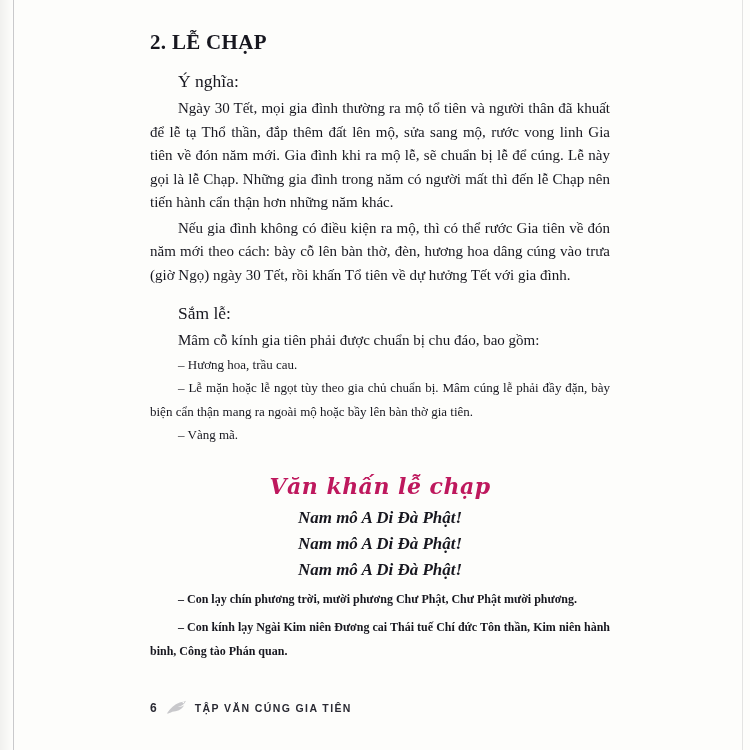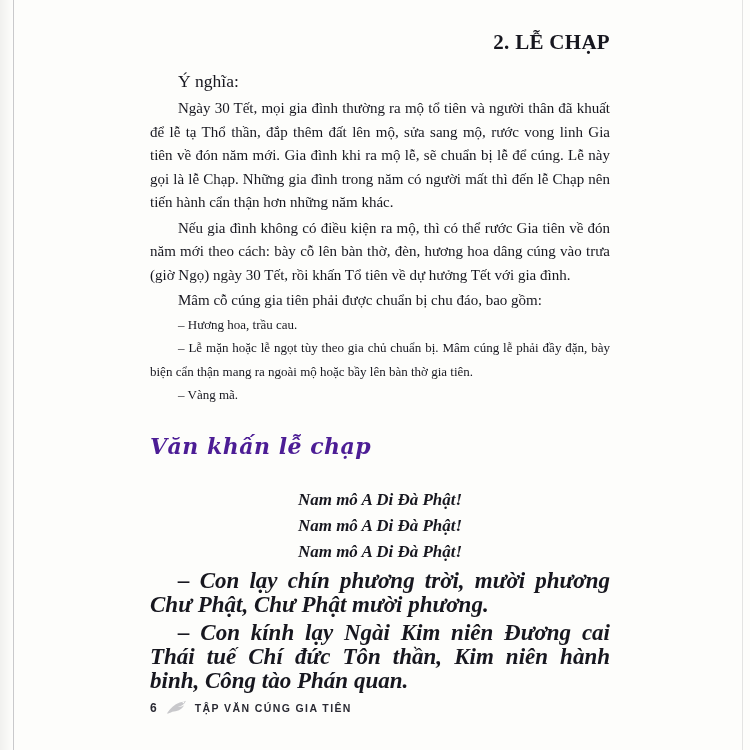--- a/index.html
+++ b/index.html
@@ -22,55 +22,55 @@
     background:linear-gradient(to right, rgba(0,0,0,0.05), rgba(0,0,0,0));
   }
   .edge-right {
     position:absolute; right:7px; top:0; bottom:0; width:1px;
     background:rgba(70,70,80,0.14);
   }
   .content {
     position:absolute; left:150px; top:30px; width:460px;
   }
   .title {
-    text-align:right; font-weight:bold; font-size:21px;
+    text-align:left; font-weight:bold; font-size:21px;
     letter-spacing:0.3px; margin:0;
   }
   .subtitle {
     text-align:center; font-weight:bold; font-size:17px;
     margin:10px 0 0 0;
   }
   .section-heading {
     font-weight:normal; font-size:17.5px;
     margin:16px 0 5px 0; padding-left:28px;
   }
   .body-para {
     font-size:15px; line-height:23.5px; margin:0;
     text-align:justify; text-indent:28px;
   }
   .body-para + .body-para { margin-top:2px; }
   .list-para {
     font-size:13px; line-height:23.5px; margin:0;
     text-align:justify; text-indent:28px;
   }
   .prayer-heading {
-    text-align:left;
+    text-align:center;
     font-family:"DejaVu Serif", serif;
     font-style:italic; font-weight:bold;
-    font-size:22px; color:#4c1d95;
-    margin:26px 0 28px 0;
+    font-size:22px; color:#be185d;
+    margin:26px 0 6px 0;
     letter-spacing:0.5px;
   }
   .invocation {
     text-align:center; font-style:italic; font-weight:600;
     font-size:17px; line-height:26px; margin:0;
   }
   .prayer-line {
-    font-style:italic; font-weight:600;
-    font-size:23px; line-height:24px; margin:4px 0 0 0;
+    font-weight:600;
+    font-size:12px; line-height:24px; margin:4px 0 0 0;
     text-align:justify; text-indent:28px;
   }
   .footer {
     position:absolute; left:150px; right:140px; bottom:32px;
     display:flex; align-items:center; gap:8px;
   }
   .footer .page-number {
     font-family:"Liberation Sans", sans-serif;
     font-size:12px; font-weight:bold; color:#2a2a33;
   }
@@ -92,21 +92,22 @@
   <div class="edge-right"></div>
 
   <div class="content">
 
     <h1 class="title">2. LỄ CHẠP</h1>
 
     <h3 class="section-heading">Ý nghĩa:</h3>
     <p class="body-para">Ngày 30 Tết, mọi gia đình thường ra mộ tổ tiên và người thân đã khuất để lễ tạ Thổ thần, đắp thêm đất lên mộ, sửa sang mộ, rước vong linh Gia tiên về đón năm mới. Gia đình khi ra mộ lễ, sẽ chuẩn bị lễ để cúng. Lễ này gọi là lễ Chạp. Những gia đình trong năm có người mất thì đến lễ Chạp nên tiến hành cẩn thận hơn những năm khác.</p>
     <p class="body-para">Nếu gia đình không có điều kiện ra mộ, thì có thể rước Gia tiên về đón năm mới theo cách: bày cỗ lên bàn thờ, đèn, hương hoa dâng cúng vào trưa (giờ Ngọ) ngày 30 Tết, rồi khấn Tổ tiên về dự hưởng Tết với gia đình.</p>
 
-    <p class="body-para">Mâm cỗ cúng gia tiên phải được chuẩn bị chu đáo, bao gồm:</p>
+    <h3 class="section-heading">Sắm lễ:</h3>
+    <p class="body-para">Mâm cỗ kính gia tiên phải được chuẩn bị chu đáo, bao gồm:</p>
     <p class="list-para">– Hương hoa, trầu cau.</p>
     <p class="list-para">– Lễ mặn hoặc lễ ngọt tùy theo gia chủ chuẩn bị. Mâm cúng lễ phải đầy đặn, bày biện cẩn thận mang ra ngoài mộ hoặc bầy lên bàn thờ gia tiên.</p>
     <p class="list-para">– Vàng mã.</p>
 
     <h2 class="prayer-heading">Văn khấn lễ chạp</h2>
 
     <p class="invocation">Nam mô A Di Đà Phật!</p>
     <p class="invocation">Nam mô A Di Đà Phật!</p>
     <p class="invocation">Nam mô A Di Đà Phật!</p>
 

